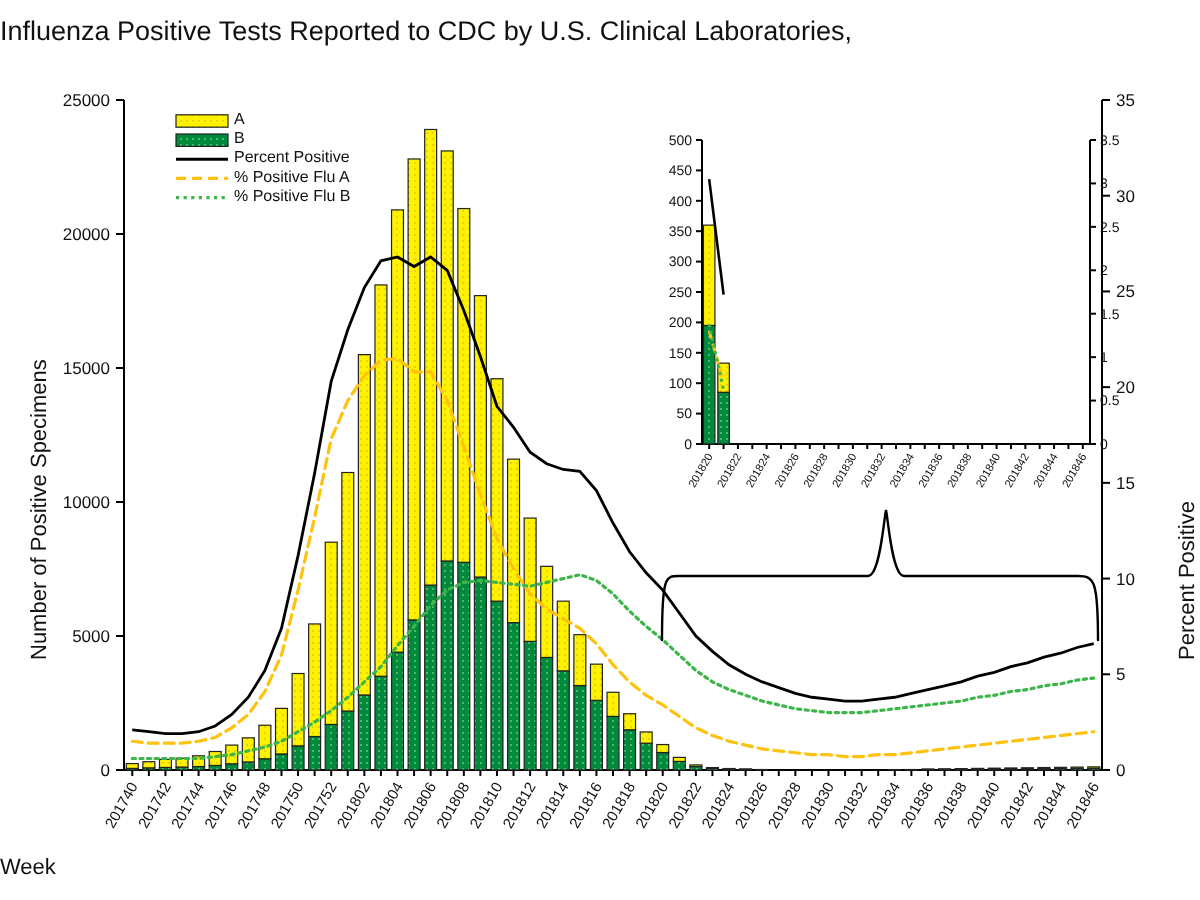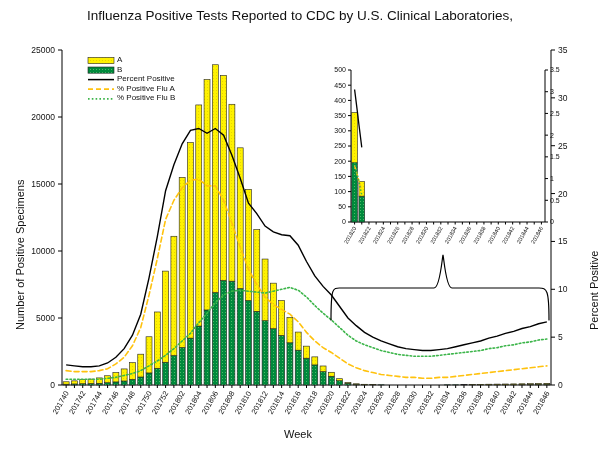--- a/index.html
+++ b/index.html
@@ -2,29 +2,29 @@
 <html><head>
 <meta charset="utf-8">
 <style>
   html,body{margin:0;padding:0;}
   body{
     width:600px;height:450px;background:#ffffff;overflow:hidden;
     font-family:"Liberation Sans", sans-serif;color:#000;
   }
   #root{position:relative;width:600px;height:450px;}
   .title{
-    position:absolute;left:0;top:6px;width:600px;text-align:center;
+    position:absolute;left:0;top:6px;width:600px;
     font-size:13.5px;line-height:19px;color:#111;
   }
   .axis-title-y{
     position:absolute;font-size:11px;color:#111;
     transform:rotate(-90deg);transform-origin:left top;white-space:nowrap;
   }
   .axis-title-x{
-    position:absolute;width:596px;text-align:center;font-size:11px;color:#111;
+    position:absolute;width:596px;font-size:11px;color:#111;
   }
   svg{position:absolute;left:0;top:0;}
   .tlabel{font-size:8.5px;fill:#111;font-family:"Liberation Sans", sans-serif;}
   .tlabel-s{font-size:7px;fill:#111;font-family:"Liberation Sans", sans-serif;}
   .xlabel{font-size:7.5px;fill:#111;font-family:"Liberation Sans", sans-serif;}
   .xlabel-s{font-size:5.6px;fill:#111;font-family:"Liberation Sans", sans-serif;}
   .legend-txt{font-size:8px;fill:#111;font-family:"Liberation Sans", sans-serif;}
   .axisline{stroke:#000;stroke-width:1;fill:none;}
   .tick{stroke:#000;stroke-width:1;}
 </style>

